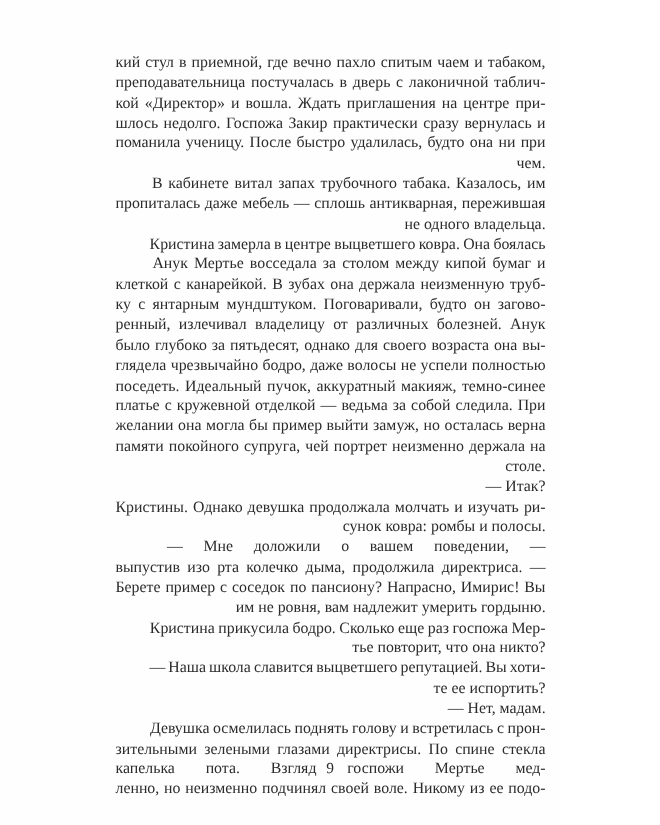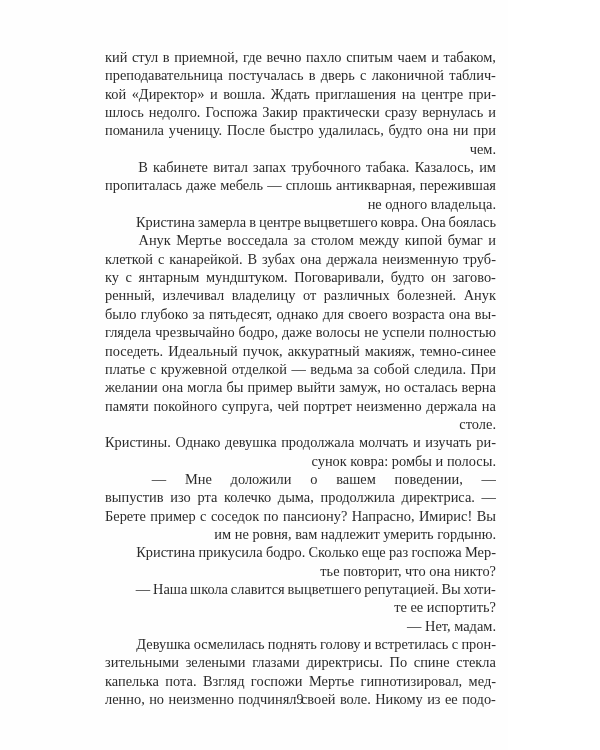--- a/index.html
+++ b/index.html
@@ -280,20 +280,23 @@
           <span>супруга,</span>
           <span>чей</span>
           <span>портрет</span>
           <span>неизменно</span>
           <span>держала</span>
           <span>на</span>
         </div>
         <div class="line flush">столе.</div>
       </div>
       <div>
+        <div class="line flush indent">— Итак?</div>
+      </div>
+      <div>
         <div class="line just">
           <span>Кристины.</span>
           <span>Однако</span>
           <span>девушка</span>
           <span>продолжала</span>
           <span>молчать</span>
           <span>и</span>
           <span>изучать</span>
           <span>ри-</span>
         </div>
@@ -380,21 +383,20 @@
           <span>По</span>
           <span>спине</span>
           <span>стекла</span>
         </div>
         <div class="line just">
           <span>капелька</span>
           <span>пота.</span>
           <span>Взгляд</span>
           <span>госпожи</span>
           <span>Мертье</span>
-          <span>гипнотизировал,</span>
           <span>мед-</span>
         </div>
         <div class="line just">
           <span>ленно,</span>
           <span>но</span>
           <span>неизменно</span>
           <span>подчинял</span>
           <span>своей</span>
           <span>воле.</span>
           <span>Никому</span>

